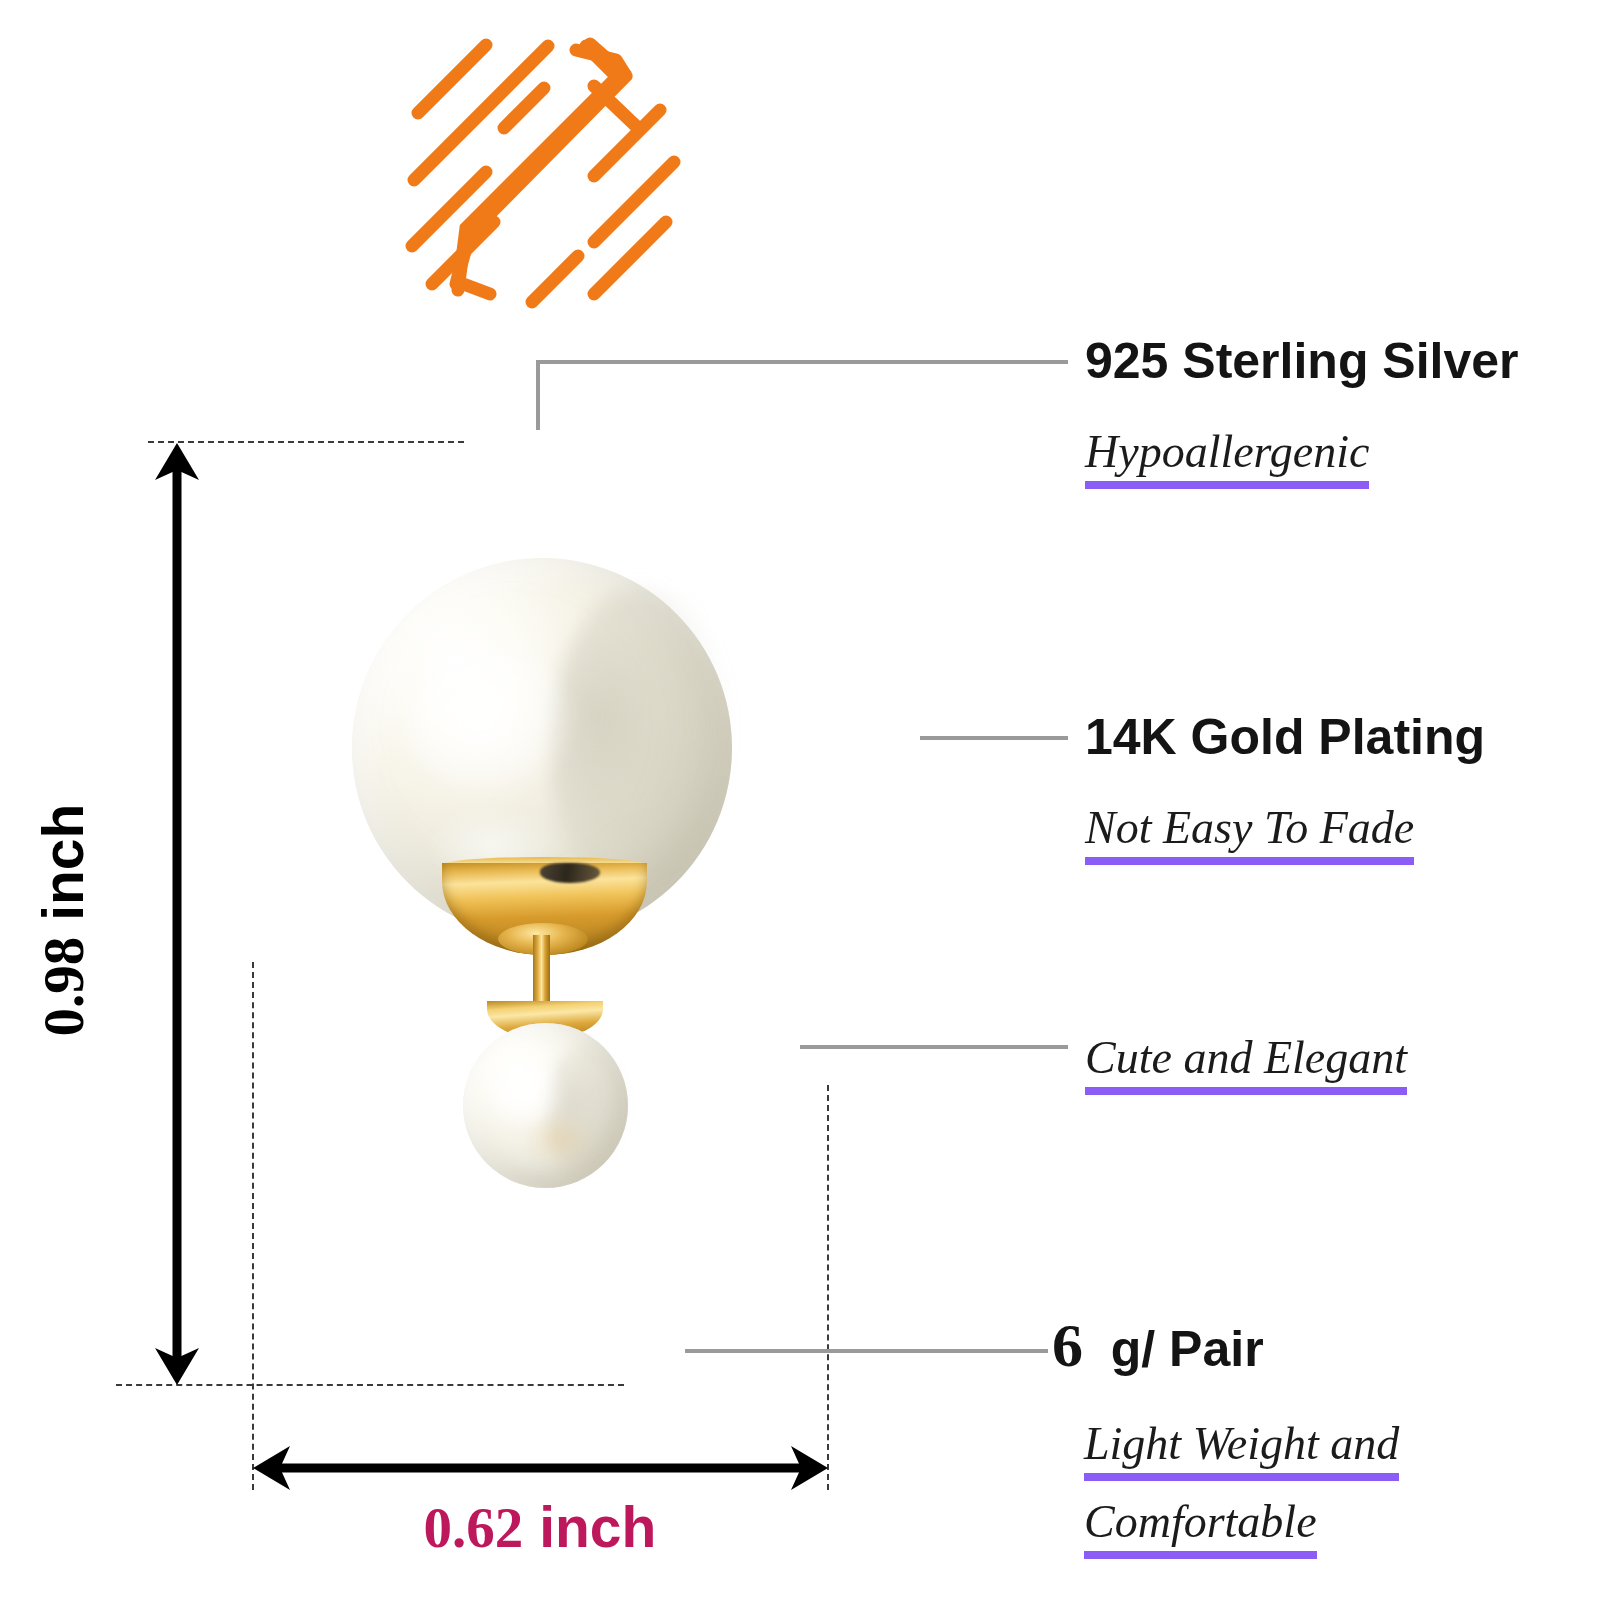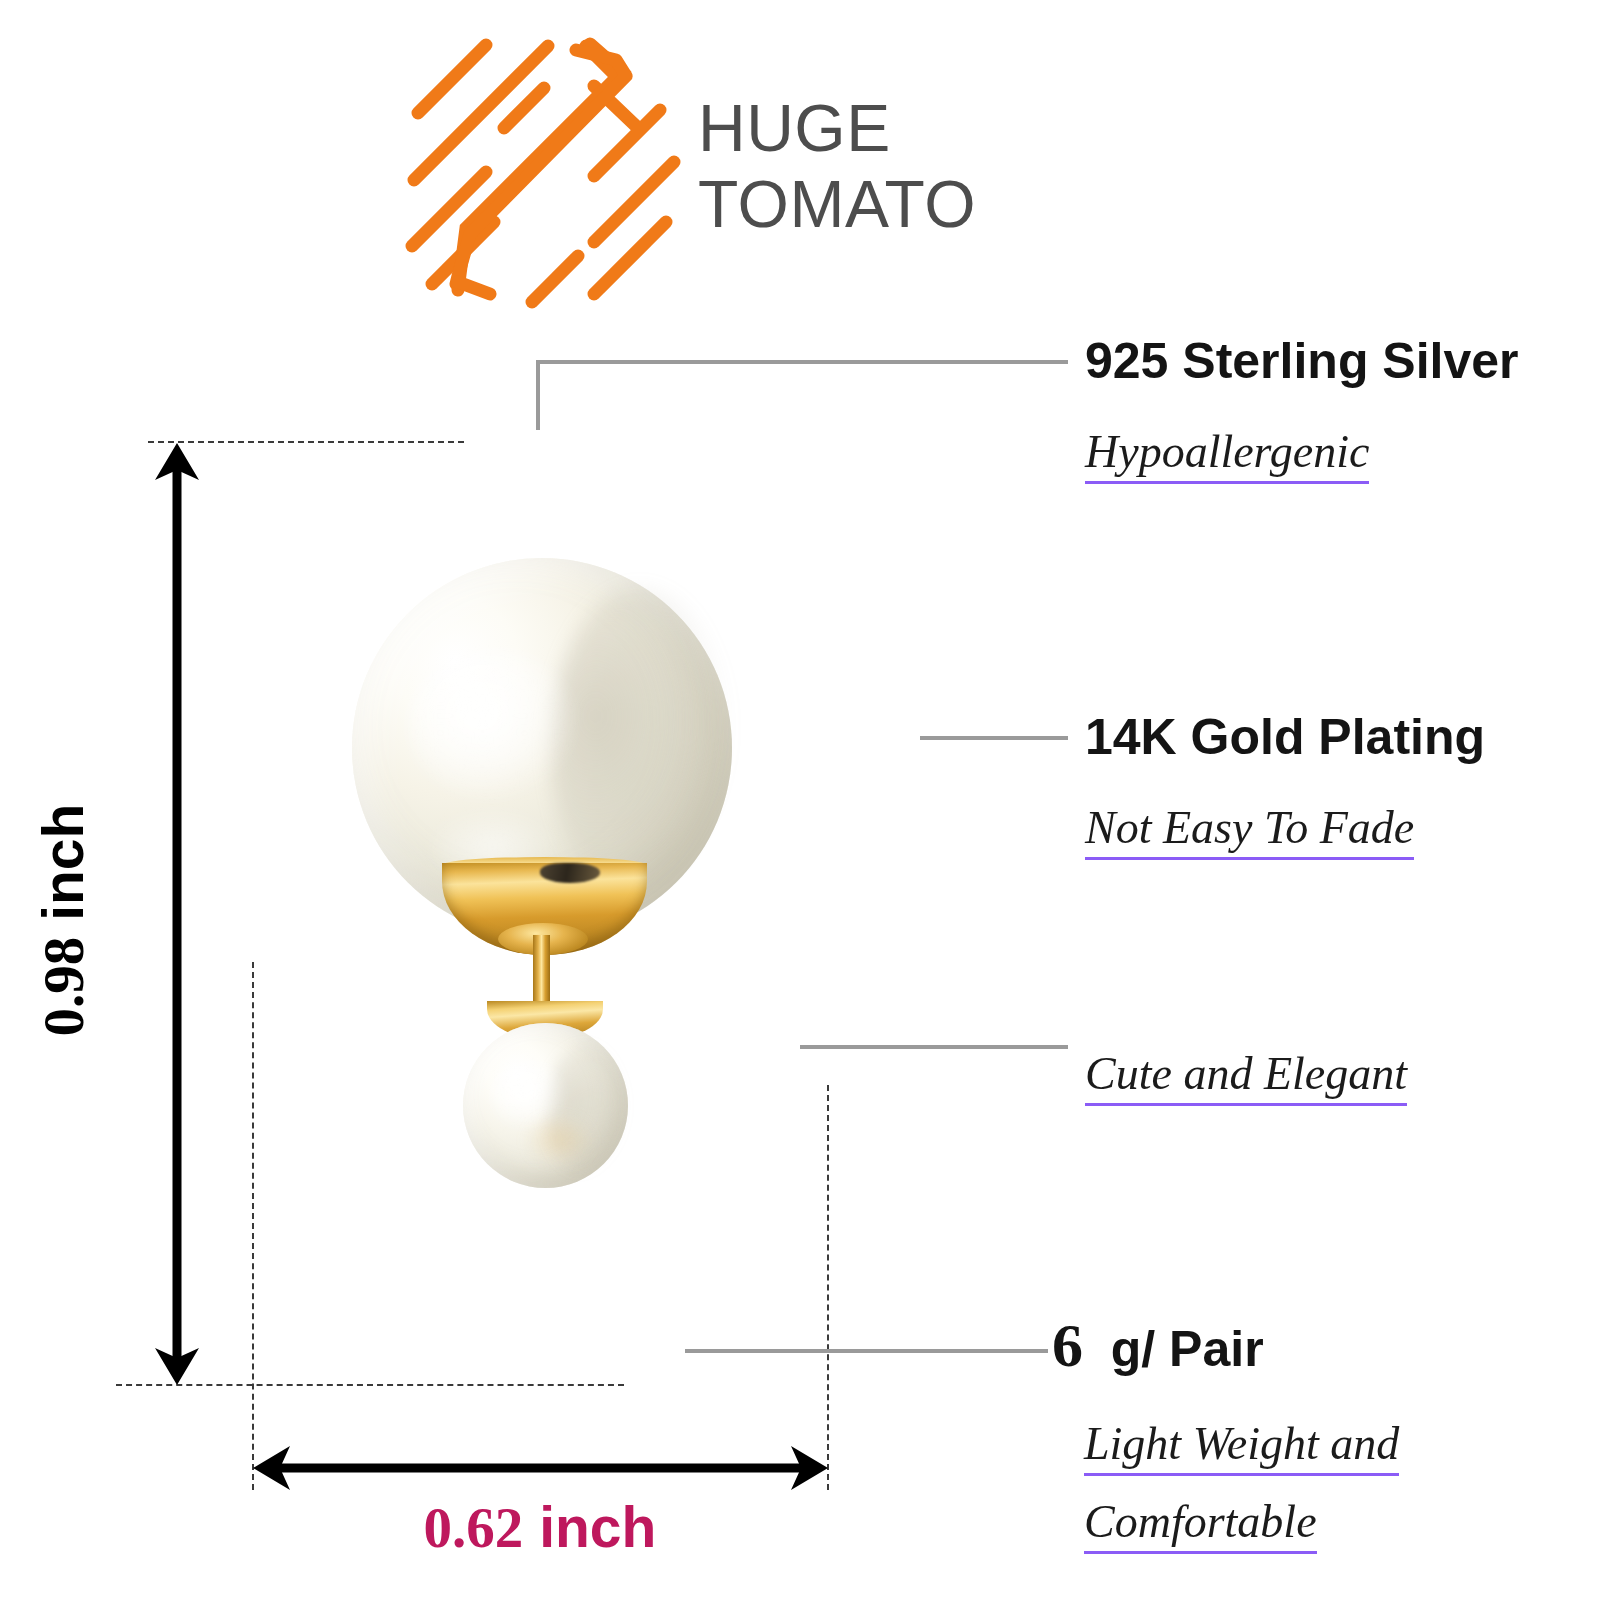--- a/index.html
+++ b/index.html
@@ -268,21 +268,21 @@
   }
   .anno-sub {
     font-family: "Liberation Serif", serif;
     font-style: italic;
     font-size: 46px;
     color: #1b1b1b;
     line-height: 64px;
     white-space: nowrap;
   }
   .anno-sub span {
-    border-bottom: 3px solid #8b5cf6;
+    border-bottom: 8px solid #8b5cf6;
     padding-bottom: 4px;
   }
 </style>
 </head>
 <body>
 
 <div id="stage">
 
   <div id="brand-logo">
     <svg id="logo-mark" viewBox="0 0 290 290">
@@ -300,22 +300,20 @@
         <path d="M192,16 L224,44 L68,200 L60,262 L60,262"></path>
         <path d="M188,18 L216,46"></path>
       </g>
       <g stroke="#F07A18" stroke-width="13" stroke-linecap="round" stroke-linejoin="round" fill="none">
         <path d="M178,22 L218,32 L228,48 L72,206 L60,248 L58,256"></path>
       </g>
       <g stroke="#F07A18" stroke-width="13" stroke-linecap="round" fill="none">
         <line x1="60" y1="254" x2="92" y2="266"></line>
       </g>
     </svg>
-    <div id="brand-wordmark">HUGE
-TOMATO</div>
   </div>
 
   <div id="product-photo">
     <div class="pearl-big">
       <div class="pearl-big-shade"></div>
       <div class="pearl-big-hilite"></div>
       <div class="pearl-big-hilite2"></div>
     </div>
     <div class="gold-cup-top"></div>
     <div class="gold-cup"></div>
@@ -392,21 +390,21 @@
     <div class="anno-title">925 Sterling Silver</div>
     <div class="anno-sub" style="margin-top:30px;"><span>Hypoallergenic</span></div>
   </div>
 
   <div class="anno" style="top:708px;">
     <div class="anno-title">14K Gold Plating</div>
     <div class="anno-sub" style="margin-top:30px;"><span>Not Easy To Fade</span></div>
   </div>
 
   <div class="anno" style="top:1012px;">
-    <div class="anno-sub" style="margin-top:30px;"><span>Cute and Elegant</span></div>
+    <div class="anno-sub" style="margin-top:14px;"><span>Cute and Elegant</span></div>
   </div>
 
   <div class="anno" style="top:1316px; left:1052px;">
     <div class="anno-title"><span class="big-serif">6</span><span>&nbsp;&nbsp;</span><span>g/ Pair</span></div>
     <div class="anno-sub" style="margin-top:34px; margin-left:32px;"><span>Light Weight and</span></div>
     <div class="anno-sub" style="margin-top:14px; margin-left:32px;"><span>Comfortable</span></div>
   </div>
 
 </div>
 

